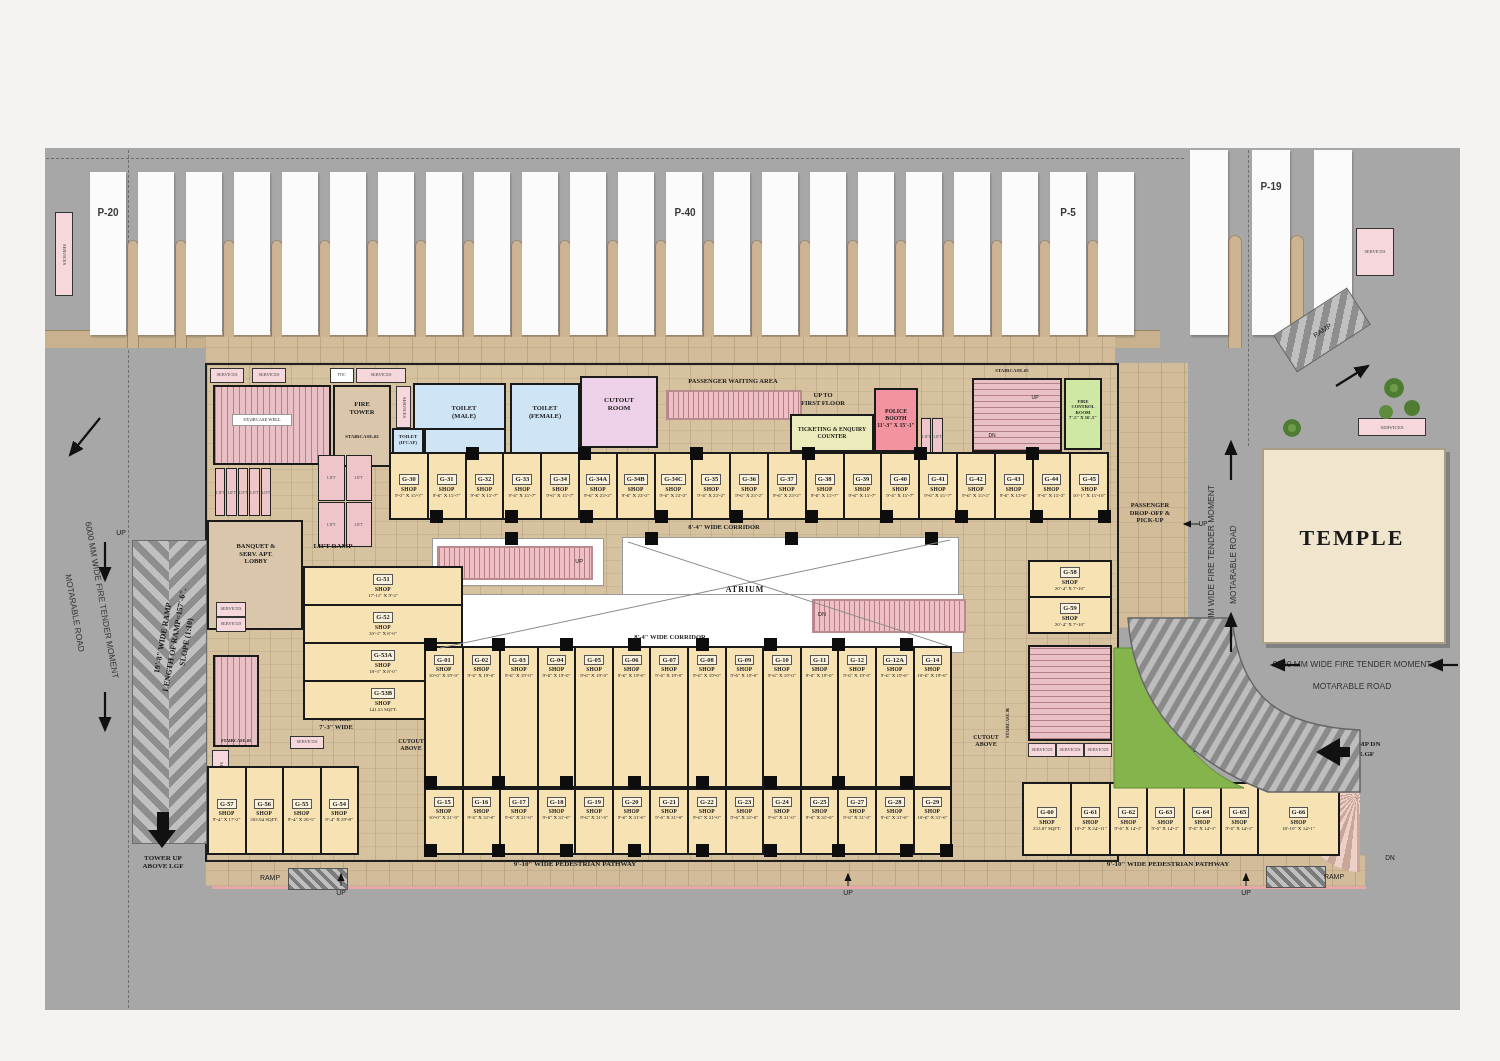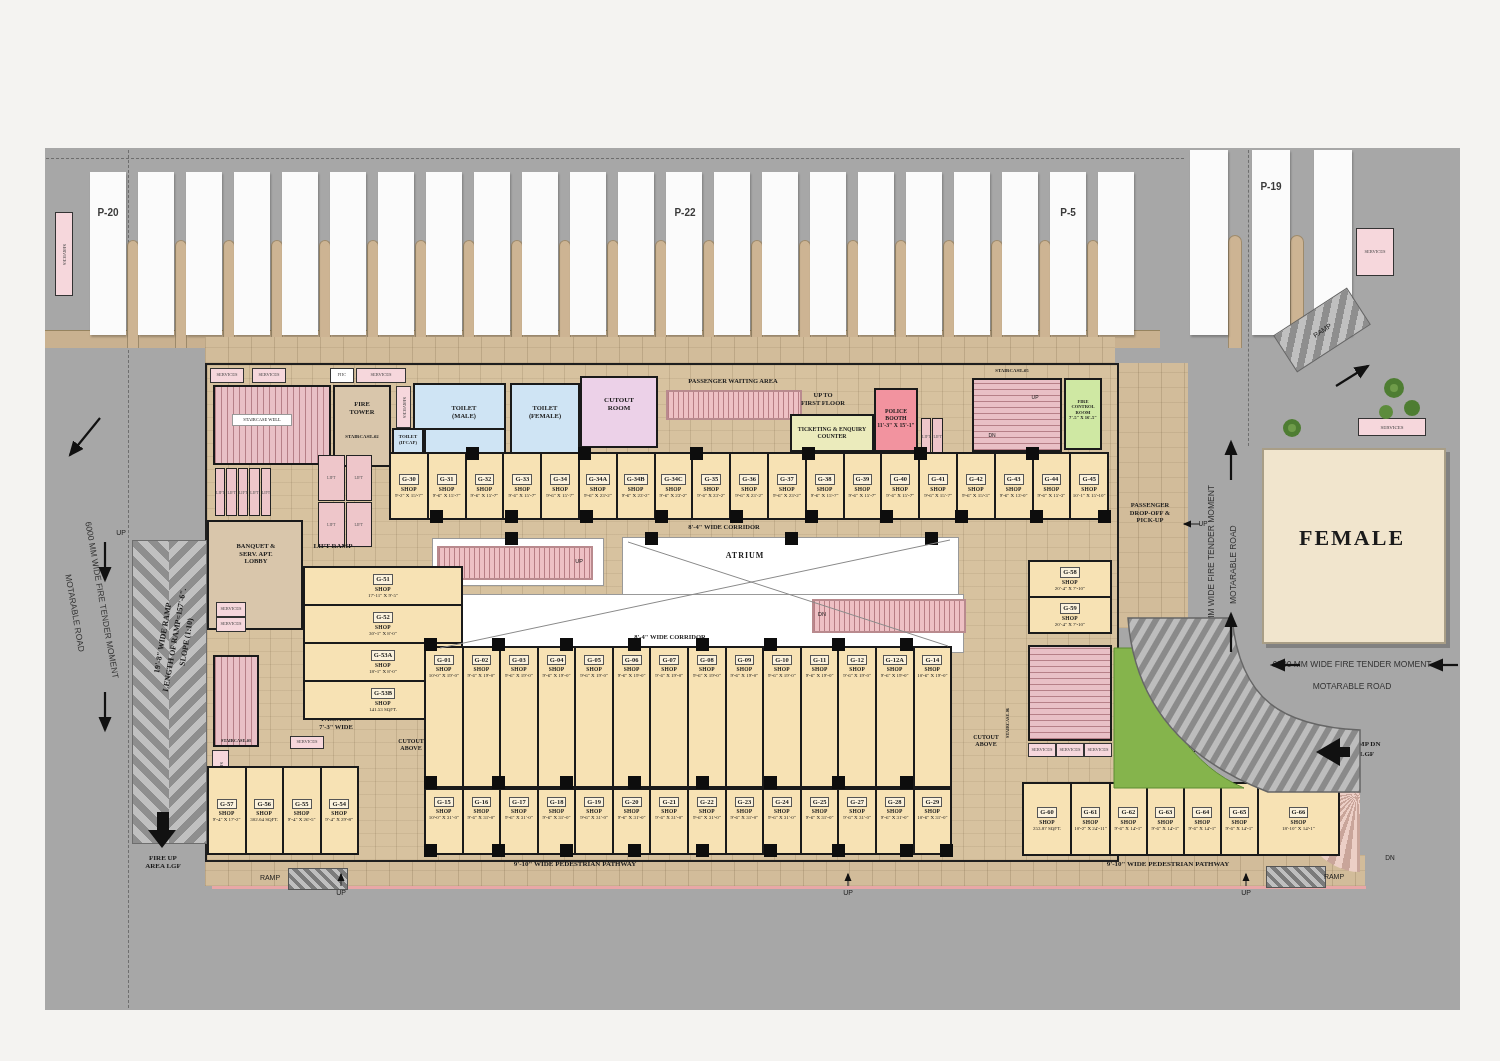--- a/index.html
+++ b/index.html
@@ -122,49 +122,49 @@
       <div class="abs arch" style="left: 1087px; top: 240px; width: 10px; height: 107px;"></div>
       <div class="abs stall" style="left: 1050px; top: 172px; width: 36px; height: 163px;"></div>
       <div class="abs stall" style="left: 1098px; top: 172px; width: 36px; height: 163px;"></div>
       <div class="abs arch" style="left: 1228px; top: 235px; width: 12px; height: 112px;"></div>
       <div class="abs stall" style="left: 1190px; top: 150px; width: 38px; height: 185px;"></div>
       <div class="abs arch" style="left: 1290px; top: 235px; width: 12px; height: 112px;"></div>
       <div class="abs stall" style="left: 1252px; top: 150px; width: 38px; height: 185px;"></div>
       <div class="abs stall" style="left: 1314px; top: 150px; width: 38px; height: 185px;"></div>
     </div>
   <div class="lbl plabel" style="left:108px;top:213px;">P-20</div>
-  <div class="lbl plabel" style="left:685px;top:213px;">P-22</div>
+  <div class="lbl plabel" style="left:685px;top:213px;">P-40</div>
   <div class="lbl plabel" style="left:1068px;top:213px;">P-5</div>
   <div class="lbl plabel" style="left:1271px;top:187px;">P-19</div>
   <div class="abs svc" style="left:55px;top:212px;width:16px;height:82px;writing-mode:vertical-rl;">SERVICES</div>
   <div class="abs svc" style="left:1356px;top:228px;width:36px;height:46px;">SERVICES</div>
 
   <div class="abs pavers" style="left:205px;top:337px;width:910px;height:26px;"></div>
   <div class="abs pavers" style="left:1115px;top:363px;width:73px;height:265px;"></div>
   <div class="abs" style="left:1113px;top:363px;width:3px;height:265px;background:#e8a7a7;"></div>
   <div class="abs pavers" id="pathway"></div>
   <div class="abs" id="pinkline"></div>
   <div class="abs fan" style="left:1294px;top:790px;width:66px;height:82px;"></div>
 
   <div class="abs" style="left:1262px;top:448px;width:180px;height:192px;background:#f1e5cd;border:2px solid #a99e86;box-shadow:4px 4px 0 rgba(60,60,60,.35);"></div>
-  <div class="lbl serif" style="left:1352px;top:538px;font-size:22px;letter-spacing:2px;">FEMALE</div>
+  <div class="lbl serif" style="left:1352px;top:538px;font-size:22px;letter-spacing:2px;">TEMPLE</div>
 
   <div class="abs" id="slab"></div>
 
   <div class="abs chevL" style="left:132px;top:540px;width:37px;height:302px;border:1px solid #6d6d6d;border-right:none;"></div>
   <div class="abs chevR" style="left:169px;top:540px;width:37px;height:302px;border:1px solid #6d6d6d;border-left:none;"></div>
   <div class="lbl sans" style="left:121px;top:533px;font-size:7px;">UP</div>
   <div class="abs serif" style="left:100px;top:622px;width:150px;text-align:center;transform:rotate(-80deg);font-size:8px;line-height:1.5;">
     <div>19'-8" WIDE RAMP</div>
     <div>LENGTH OF RAMP=157'-6".</div>
     <div>SLOPE (1:10)</div>
   </div>
   <div class="lbl serif" style="left:163px;top:862px;font-size:7px;">
-    <div>FIRE UP</div>
-    <div>AREA LGF</div>
+    <div>TOWER UP</div>
+    <div>ABOVE LGF</div>
   </div>
 
   <div class="abs sans" style="left:-23px;top:595px;width:250px;text-align:center;transform:rotate(80deg);font-size:8.5px;color:#333;">6000 MM WIDE FIRE TENDER MOMENT</div>
   <div class="abs sans" style="left:-50px;top:608px;width:250px;text-align:center;transform:rotate(80deg);font-size:8.5px;color:#333;">MOTARABLE ROAD</div>
 
   <div class="abs sans" style="left:1206px;top:470px;height:190px;writing-mode:vertical-rl;transform:rotate(180deg);font-size:8.5px;color:#333;text-align:center;">6000 MM WIDE FIRE TENDER MOMENT</div>
   <div class="abs sans" style="left:1228px;top:490px;height:150px;writing-mode:vertical-rl;transform:rotate(180deg);font-size:8.5px;color:#333;text-align:center;">MOTARABLE ROAD</div>
 
   <div class="lbl sans" style="left:1352px;top:664px;font-size:8.5px;color:#333;">6000 MM WIDE FIRE TENDER MOMENT</div>
   <div class="lbl sans" style="left:1352px;top:686px;font-size:8.5px;color:#333;">MOTARABLE ROAD</div>
@@ -401,21 +401,21 @@
 
   <div class="lbl serif" style="left:724px;top:527px;font-size:6.5px;">8'-4" WIDE CORRIDOR</div>
 
   <div class="abs white" style="left:432px;top:538px;width:170px;height:46px;"></div>
   <div class="abs white" style="left:622px;top:537px;width:335px;height:57px;border-bottom:none;"></div>
   <div class="abs white" style="left:437px;top:594px;width:525px;height:57px;"></div>
   <div class="abs esc" style="left:437px;top:546px;width:152px;height:30px;"></div>
   <div class="lbl sans" style="left:579px;top:561px;font-size:5.5px;">UP</div>
   <div class="abs esc" style="left:812px;top:599px;width:150px;height:30px;"></div>
   <div class="lbl sans" style="left:822px;top:614px;font-size:5.5px;">DN</div>
-  <div class="lbl serif" style="left:745px;top:556px;font-size:8px;letter-spacing:1px;">ATRIUM</div>
+  <div class="lbl serif" style="left:745px;top:590px;font-size:8px;letter-spacing:1px;">ATRIUM</div>
   <div class="lbl serif" style="left:670px;top:637px;font-size:6.5px;">8'-4" WIDE CORRIDOR</div>
 
   <div class="abs scol" style="left:303px;top:566px;width:160px;height:154px;">
 
   <div class="shop">
       <div class="sid">G-51</div>
       <div class="sword">SHOP</div>
       <div class="sdim">17'-11" X 9'-5"</div>
     </div>
       <div class="shop">

